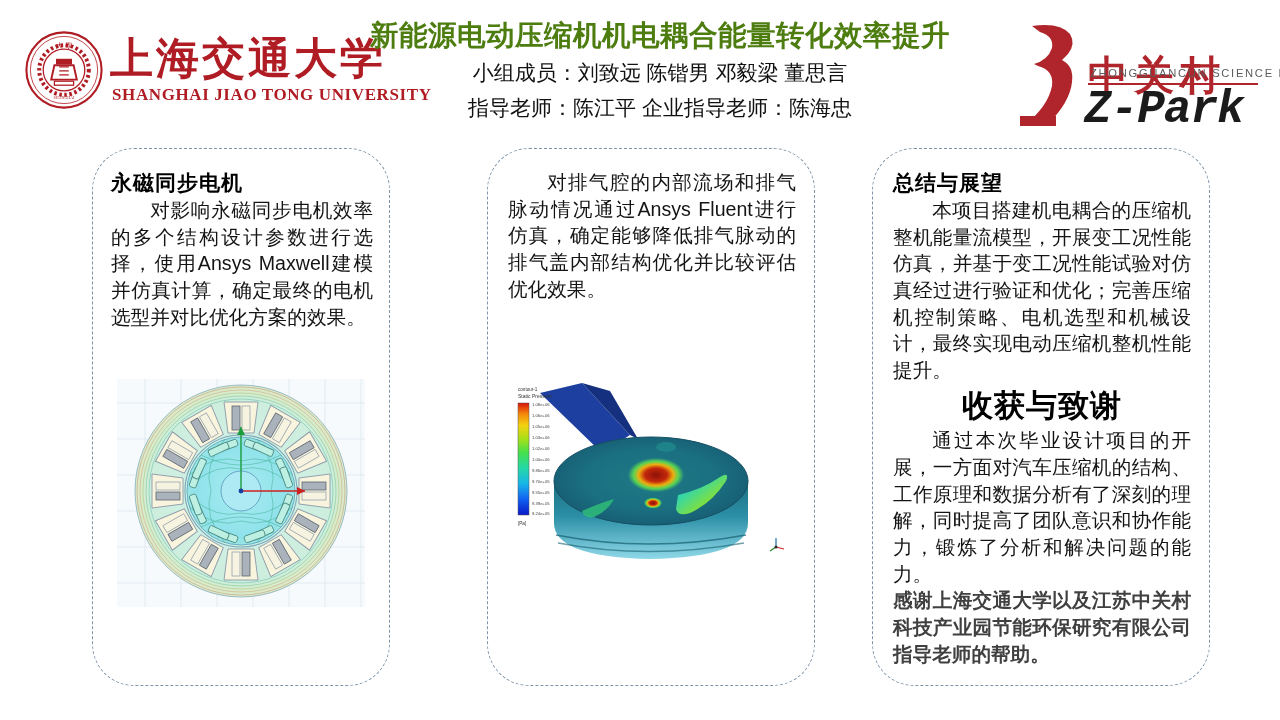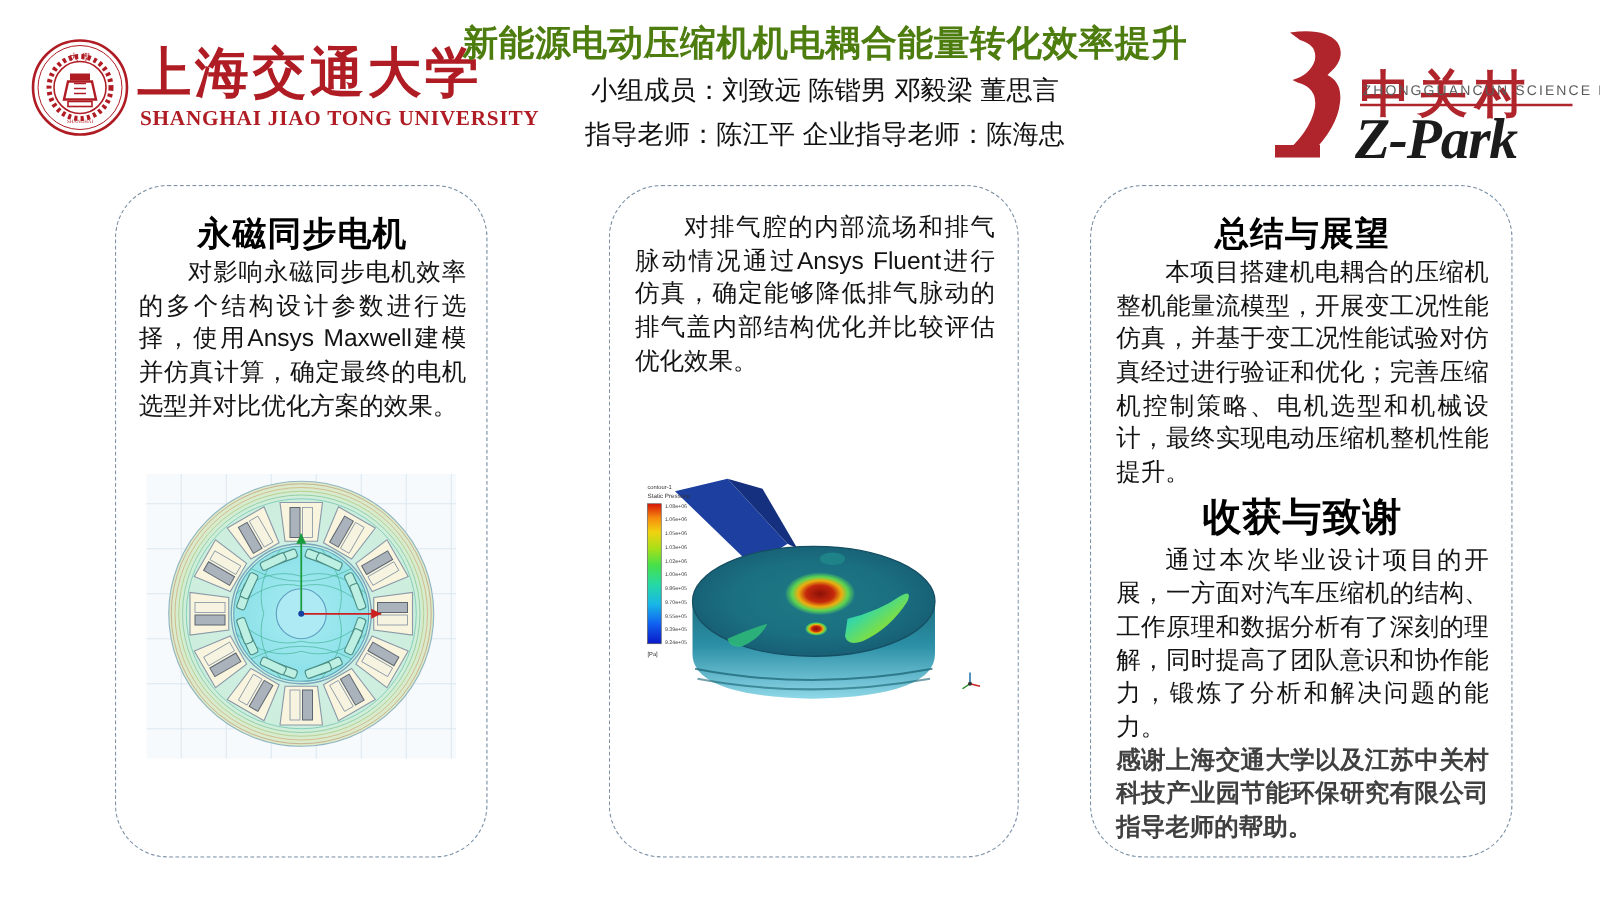--- a/index.html
+++ b/index.html
@@ -58,39 +58,39 @@
     position: absolute; left: 72px; top: 55px;
     font-size: 11.2px; letter-spacing: 1.7px;
     color: #5b5b5b; white-space: nowrap;
   }
   .zpark-rule {
     position: absolute; left: 70px; top: 71px; width: 170px; height: 1.6px;
     background: #b0252b;
   }
   .zpark-wordmark {
     position: absolute; left: 66px; top: 72px;
-    font-family: Liberation Serif, serif;
+    font-family: Liberation Mono, monospace;
     font-size: 46px; font-weight: bold; font-style: italic;
     color: #1b1b1b; letter-spacing: -1px; white-space: nowrap;
   }
 
   
   .panel {
     position: absolute; top: 148px; height: 538px;
     border: 1.4px dashed #7e93a8;
     border-radius: 42px;
     background: #ffffff;
     box-sizing: border-box;
   }
   #panel-1 { left: 92px;  width: 298px; }
   #panel-2 { left: 487px; width: 328px; }
   #panel-3 { left: 872px; width: 338px; }
 
   .panel-heading {
-    text-align: center; font-size: 27px; font-weight: bold;
+    text-align: left; font-size: 21px; font-weight: bold;
     color: #000; letter-spacing: 1px;
   }
   .panel-body {
     font-size: 19.6px; color: #141414; line-height: 1.36;
     text-align: justify; text-justify: inter-ideograph;
     text-indent: 2em;
   }
   .panel-body.ack { color: #404040; font-weight: bold; text-indent: 0; }
 
   #panel-1 .panel-inner { position: absolute; left: 18px; top: 20px; width: 262px; }

